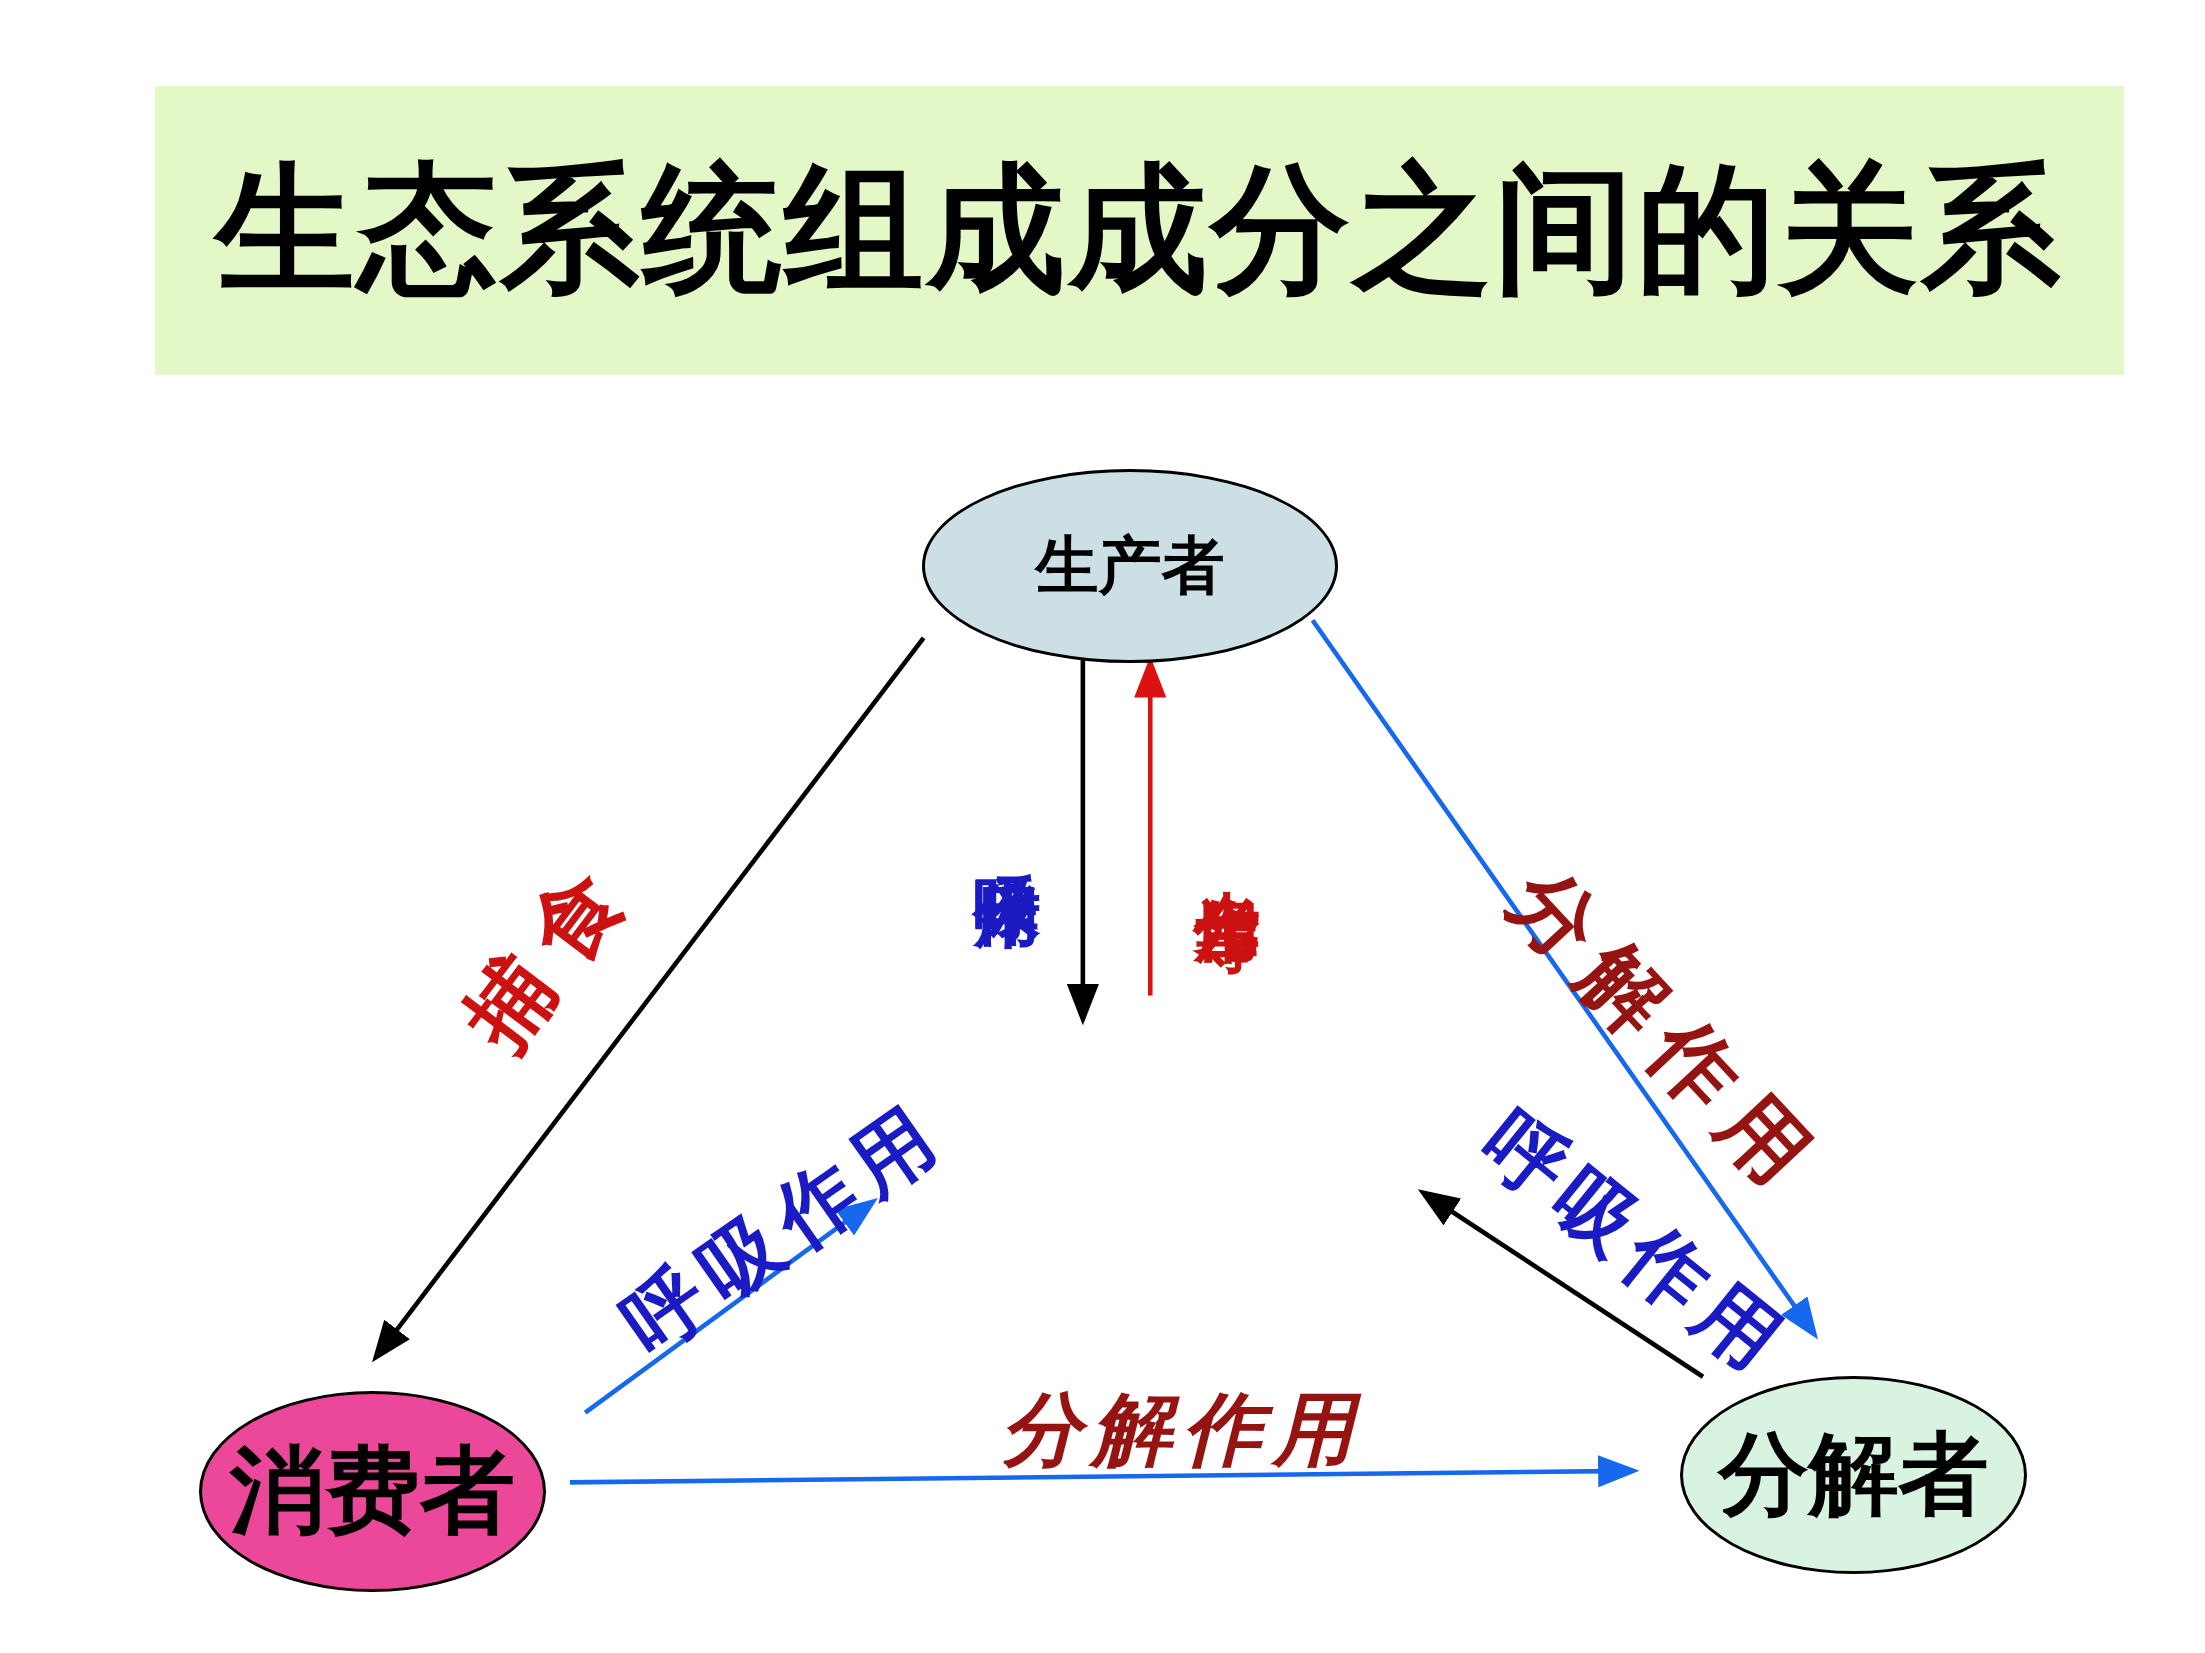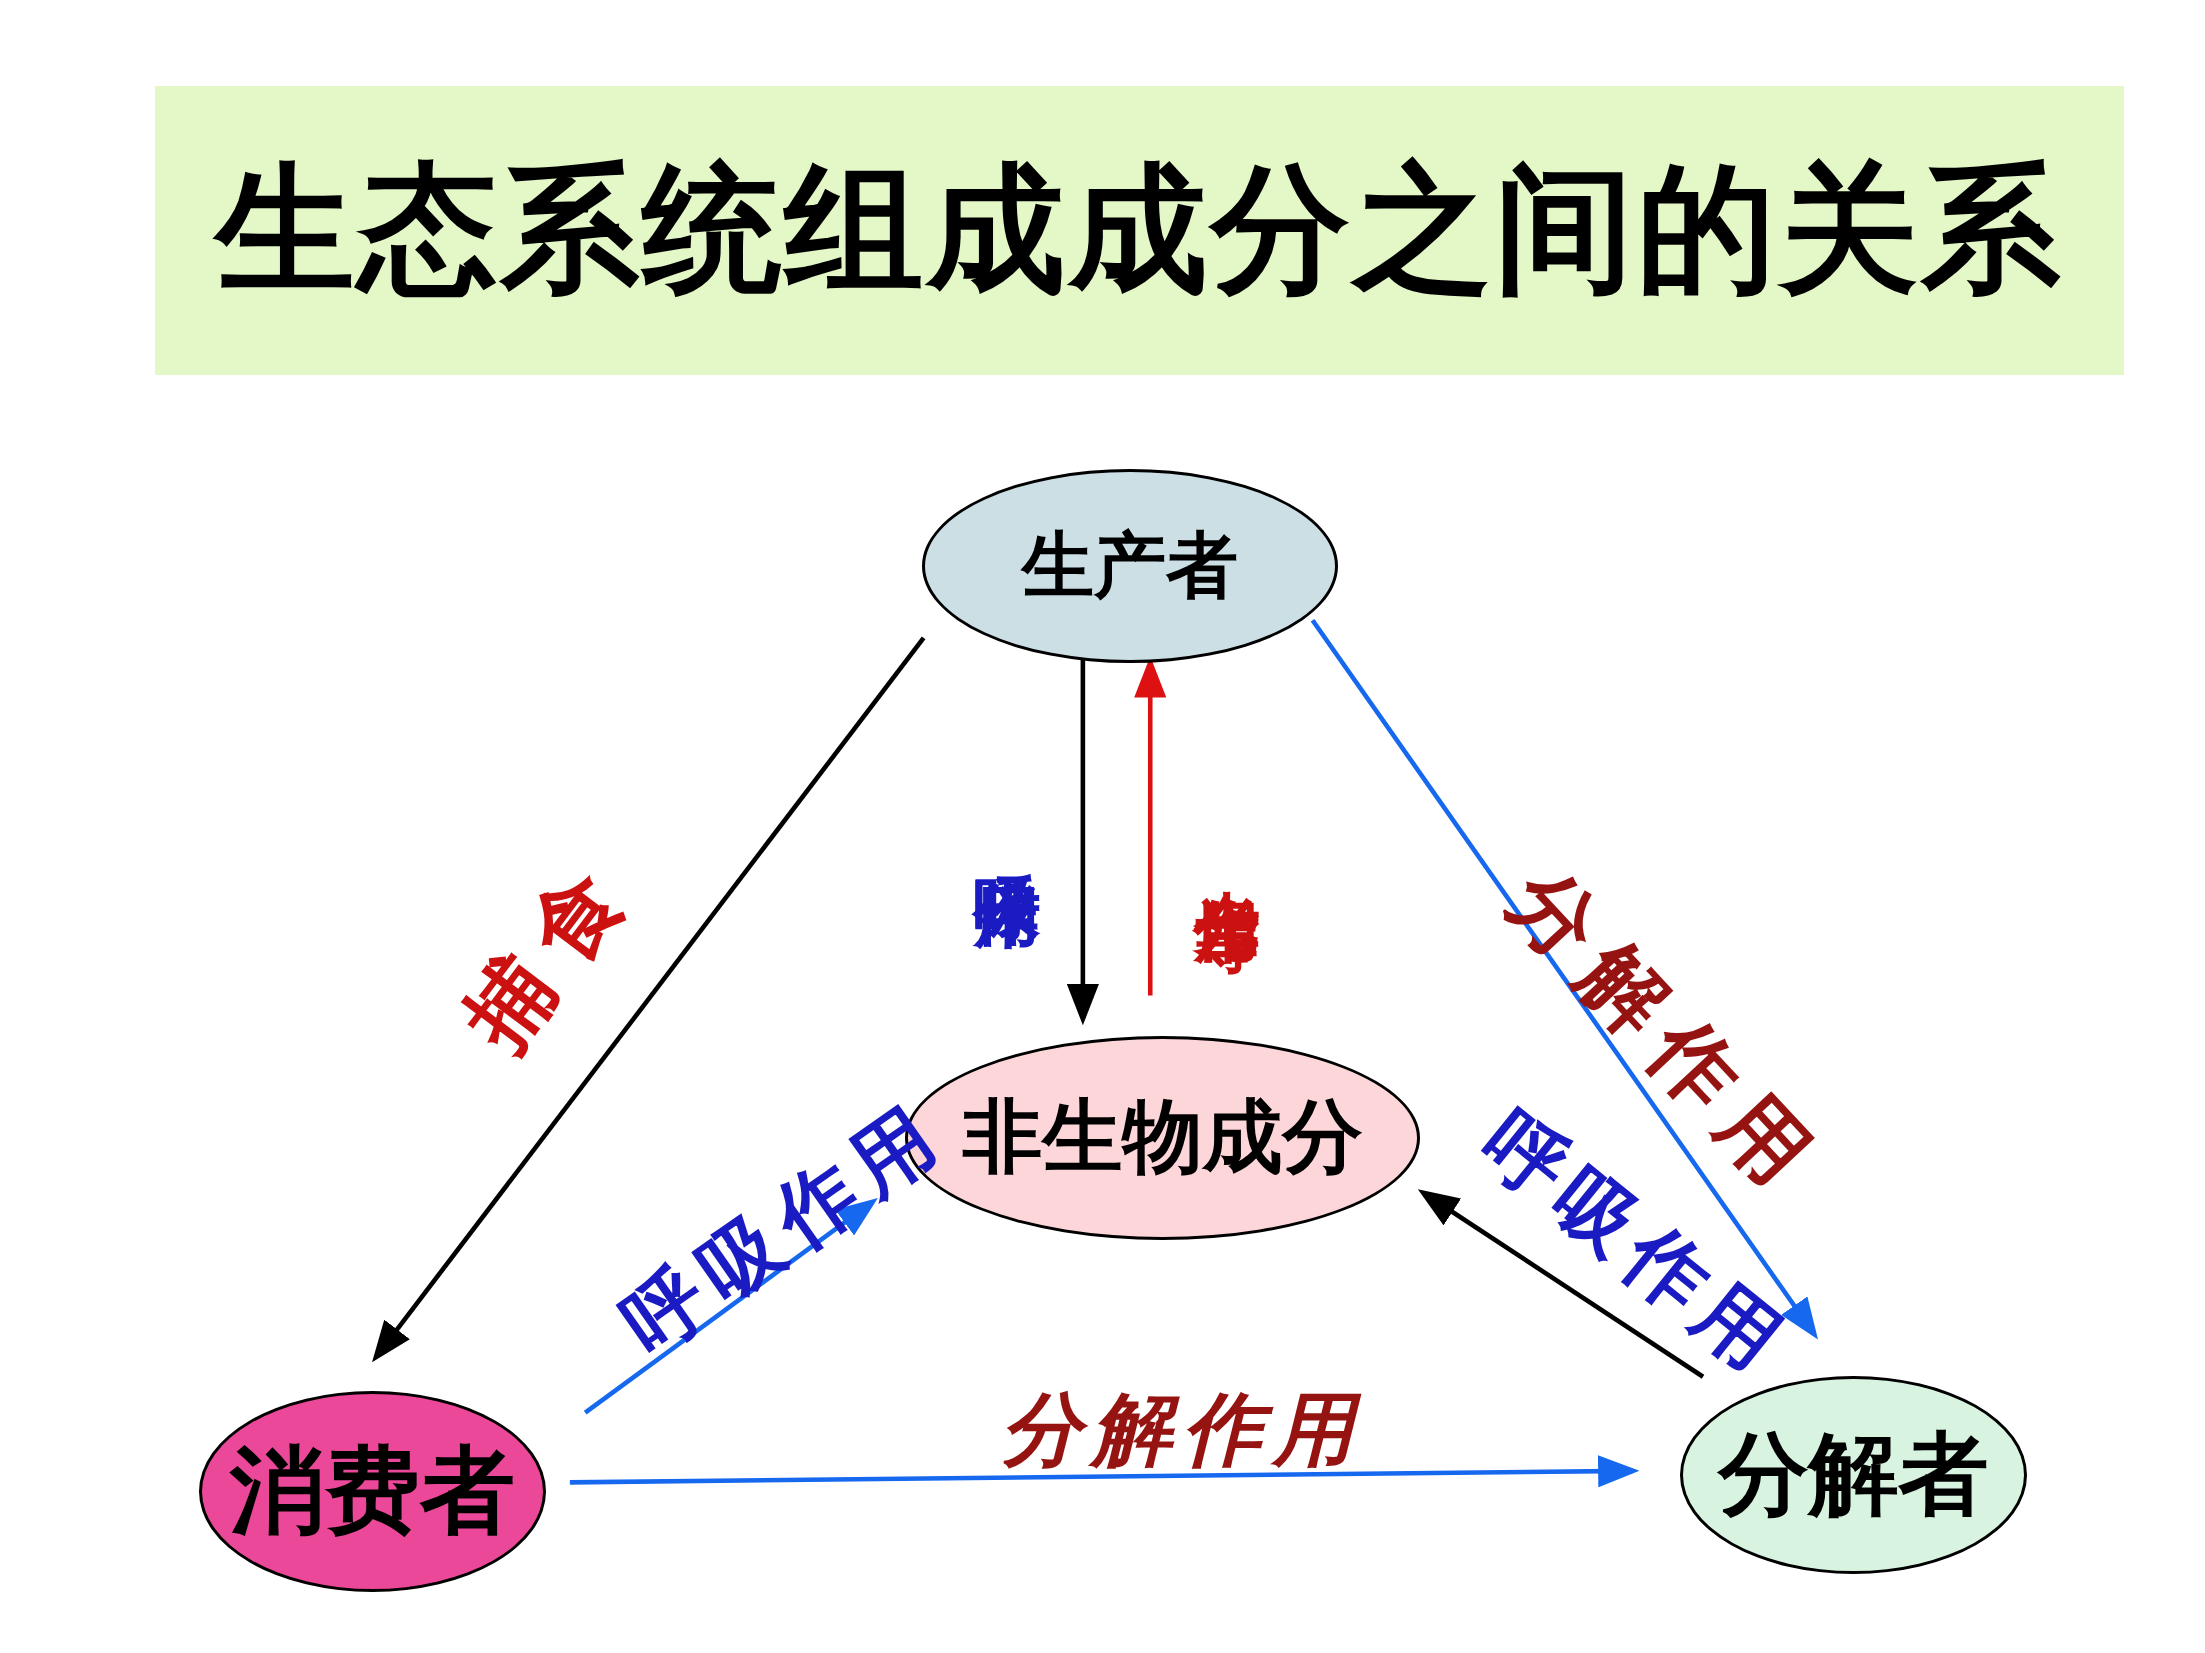--- a/index.html
+++ b/index.html
@@ -12,21 +12,21 @@
   .title{font-size:139px;font-weight:900;color:#000;letter-spacing:3.1px;white-space:nowrap;}
 
   
   svg.arrows{position:absolute;left:0;top:0;width:2205px;height:1654px;z-index:1;}
 
   
   .node{position:absolute;border:3.8px solid #000;border-radius:50%;
     display:flex;align-items:center;justify-content:center;z-index:2;}
   .node span{font-weight:700;color:#000;white-space:nowrap;}
   .node.producer  {left:911px;top:469px; width:410px;height:188px;background:#cbdfe4;}
-  .node.producer span{font-size:72px;}
+  .node.producer span{font-size:63px;}
   .node.abiotic   {left:894px;top:1036px;width:509px;height:198px;background:#fcd6d9;}
   .node.abiotic span{font-size:80px;}
   .node.consumer  {left:188px; top:1391px;width:341px;height:195px;background:#ec4899;}
   .node.consumer span{font-size:95px;}
   .node.decomposer{left:1669px;top:1376px;width:341px;height:192px;background:#d8f4e1;text-align:center;}
   .node.decomposer span{font-size:90px;}
 
   
   .elabel{position:absolute;font-weight:700;white-space:nowrap;z-index:3;
     display:flex;align-items:center;justify-content:center;}
@@ -78,23 +78,20 @@
     <line x1="750" y1="1845" x2="1125" y2="1570" stroke="#1668ef" stroke-width="6" marker-end="url(#ah-blue)"></line>
 
     <line x1="2210" y1="1798" x2="1845" y2="1558" stroke="#000000" stroke-width="6" marker-end="url(#ah-black)"></line>
 
     <line x1="730" y1="1936" x2="2118" y2="1921" stroke="#1668ef" stroke-width="6" marker-end="url(#ah-blue)"></line>
   </svg>
 
   <div class="node producer">
     <span>生产者</span>
   </div>
-  <div class="node abiotic">
-    <span>非生物成分</span>
-  </div>
   <div class="node consumer">
     <span>消费者</span>
   </div>
   <div class="node decomposer">
     <span>分解者</span>
   </div>
 
   <div class="elabel lbl-predation">捕食</div>
 
   <div class="elabel lbl-resp-producer">呼吸作用</div>

